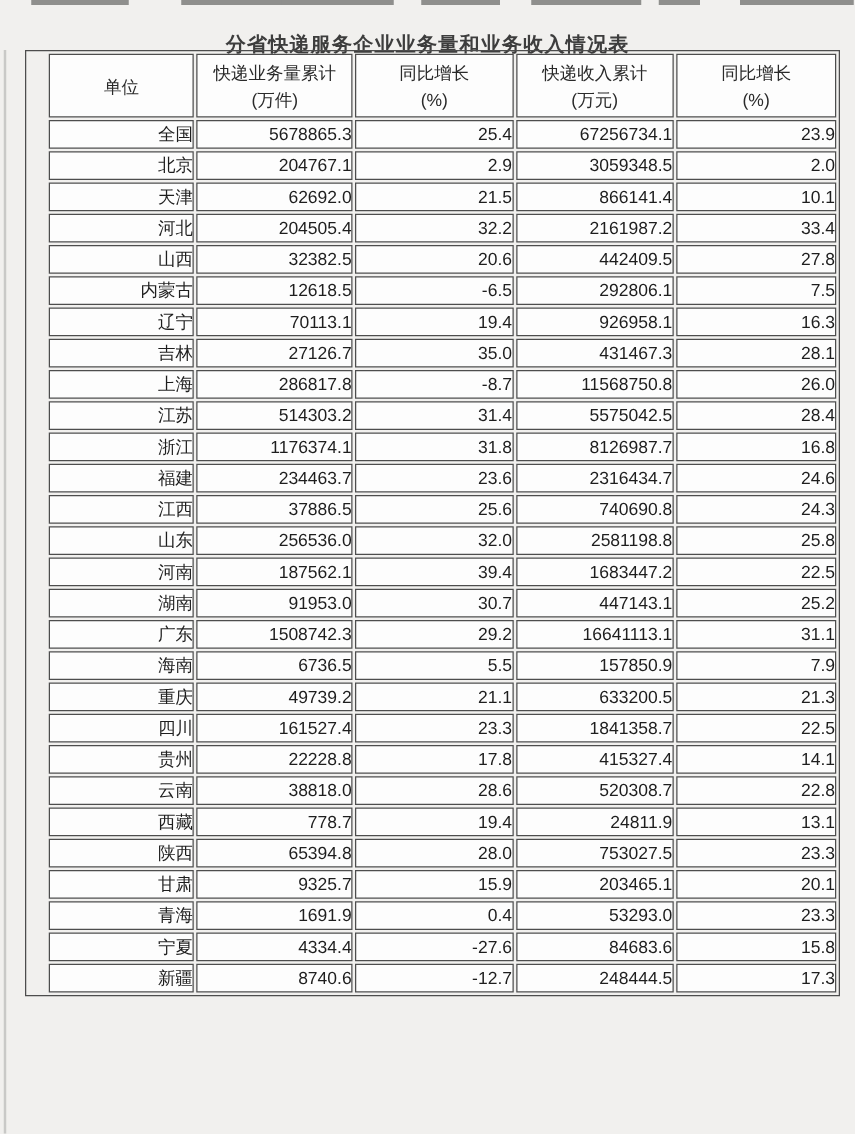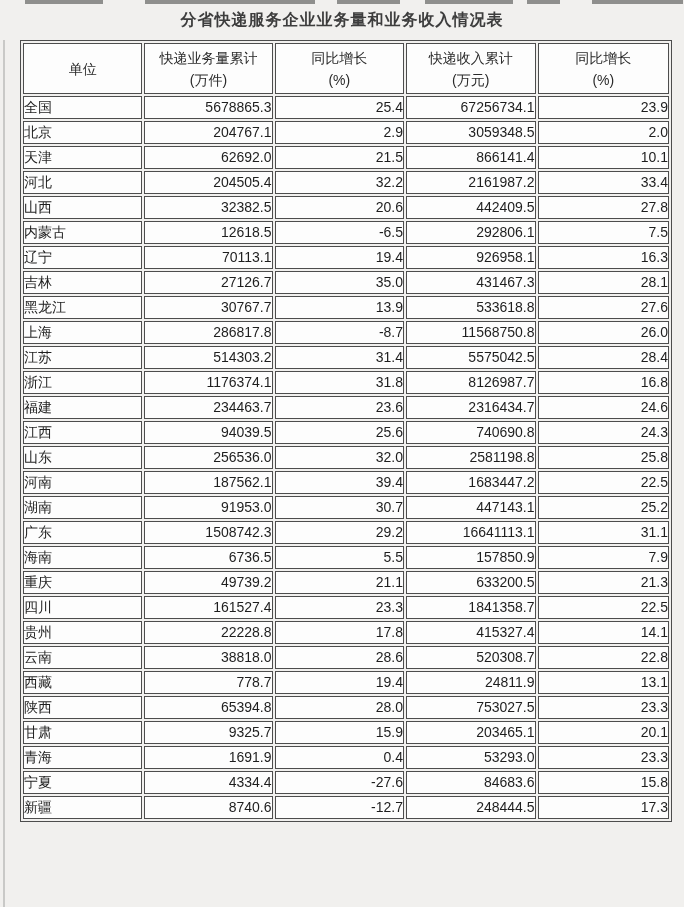--- a/index.html
+++ b/index.html
@@ -24,38 +24,39 @@
   
   .edge-line {
     position: absolute;
     left: 3px;
     top: 40px;
     width: 2px;
     height: 867px;
     background: #c9c9c7;
   }
   .page-title {
-    margin: 0;
+    margin: 16px;
     padding-top: 10px;
     text-align: center;
     font-size: 16px;
     font-weight: bold;
     color: #3d3d3d;
     letter-spacing: 1px;
   }
   table.stats {
     position: absolute;
     left: 20px;
     top: 40px;
     width: 652px;
     table-layout: fixed;
     border-collapse: separate;
     border-spacing: 2px;
     border: 1px solid #4d4d4d;
     background: transparent;
+    padding-left: 16px;
   }
   table.stats th, table.stats td {
     border: 1px solid #4d4d4d;
     background: #fdfdfd;
     font-size: 14px;
     color: #1e1e1e;
     padding: 0;
     overflow: hidden;
     white-space: nowrap;
   }
@@ -64,21 +65,21 @@
     font-weight: normal;
     text-align: center;
     color: #2a2a2a;
     line-height: 22px;
   }
   table.stats td {
     height: 21px;
     line-height: 21px;
   }
   td.cell-province {
-    text-align: left;
+    text-align: right;
   }
   td.cell-number {
     text-align: right;
     padding-right: 5px;
   }
   .hdr-line { display: block; }
 </style>
 </head>
 <body>
 
@@ -176,27 +177,20 @@
         <td class="cell-number">16.3</td>
       </tr>
       <tr>
         <td class="cell-province">吉林</td>
         <td class="cell-number">27126.7</td>
         <td class="cell-number">35.0</td>
         <td class="cell-number">431467.3</td>
         <td class="cell-number">28.1</td>
       </tr>
       <tr>
-        <td class="cell-province">黑龙江</td>
-        <td class="cell-number">30767.7</td>
-        <td class="cell-number">13.9</td>
-        <td class="cell-number">533618.8</td>
-        <td class="cell-number">27.6</td>
-      </tr>
-      <tr>
         <td class="cell-province">上海</td>
         <td class="cell-number">286817.8</td>
         <td class="cell-number">-8.7</td>
         <td class="cell-number">11568750.8</td>
         <td class="cell-number">26.0</td>
       </tr>
       <tr>
         <td class="cell-province">江苏</td>
         <td class="cell-number">514303.2</td>
         <td class="cell-number">31.4</td>
@@ -212,21 +206,21 @@
       </tr>
       <tr>
         <td class="cell-province">福建</td>
         <td class="cell-number">234463.7</td>
         <td class="cell-number">23.6</td>
         <td class="cell-number">2316434.7</td>
         <td class="cell-number">24.6</td>
       </tr>
       <tr>
         <td class="cell-province">江西</td>
-        <td class="cell-number">94039.5</td>
+        <td class="cell-number">37886.5</td>
         <td class="cell-number">25.6</td>
         <td class="cell-number">740690.8</td>
         <td class="cell-number">24.3</td>
       </tr>
       <tr>
         <td class="cell-province">山东</td>
         <td class="cell-number">256536.0</td>
         <td class="cell-number">32.0</td>
         <td class="cell-number">2581198.8</td>
         <td class="cell-number">25.8</td>

